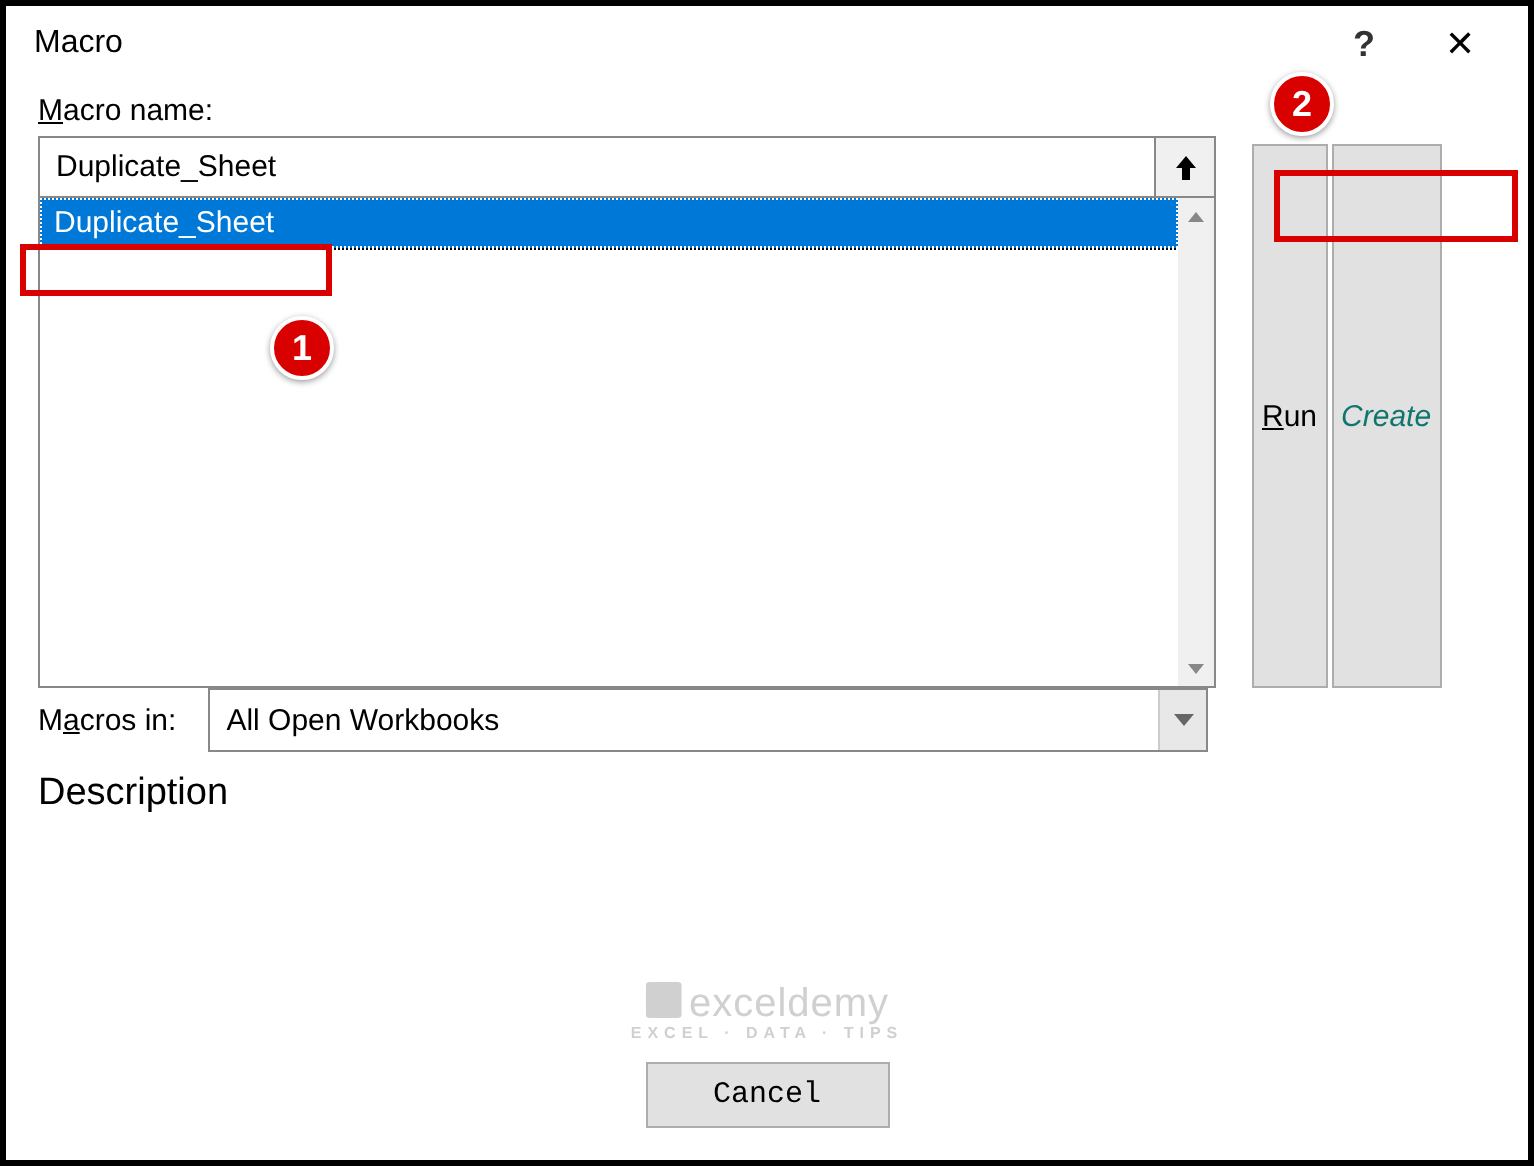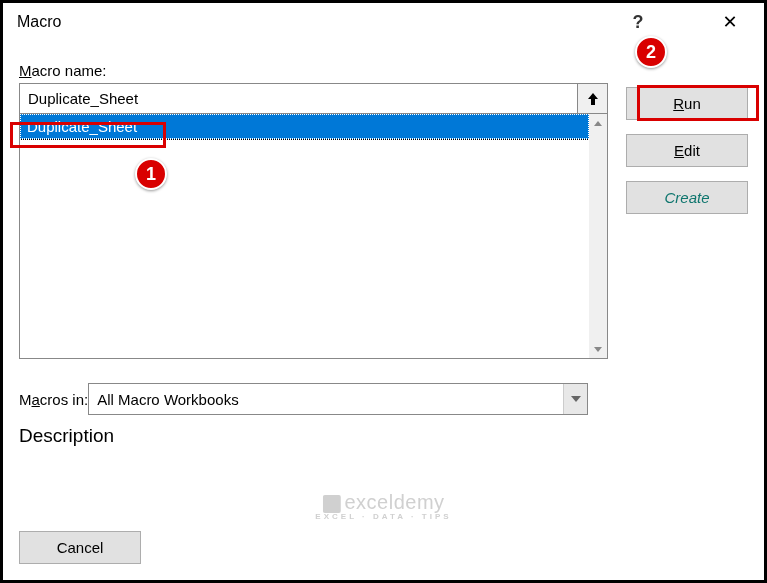--- a/index.html
+++ b/index.html
@@ -20,21 +20,20 @@
       background: #fff;
       height: 100%;
       display: flex;
       flex-direction: column;
     }
     .titlebar {
       display: flex;
       align-items: center;
       padding: 8px 10px 8px 14px;
       font-size: 16px;
-      gap: 44px;
     }
     .titlebar .title {
       flex: 1;
     }
     .titlebar .help-btn {
       width: 48px;
       text-align: center;
       font-size: 18px;
       font-weight: bold;
       color: #333;
@@ -49,37 +48,36 @@
     .content {
       padding: 6px 16px 16px 16px;
       flex: 1;
       display: flex;
       flex-direction: column;
       position: relative;
     }
     .label {
       margin-bottom: 4px;
       font-size: 15px;
-      margin-top: 15px;
     }
     .underline {
       text-decoration: underline;
     }
     .main-area {
       display: flex;
       gap: 18px;
     }
     .left-col {
       flex: 1;
     }
     .right-col {
       width: 122px;
       display: flex;
-      flex-direction: column;
-      gap: 14px;
+      flex-direction: row;
+      gap: 2px;
       padding-top: 4px;
     }
     .macro-name-input-row {
       display: flex;
       border: 1px solid #888;
     }
     .macro-name-input {
       flex: 1;
       border: none;
       padding: 6px 8px;
@@ -146,23 +144,23 @@
       font-family: inherit;
       text-align: center;
       cursor: pointer;
     }
     .btn.disabled {
       color: #0f766e;
       cursor: default;
       font-style: italic;
     }
     .macros-in-row {
-      margin-top: 24px;
-      display: flex;
-      align-items: center;
+      display: flex;
+      align-items: center;
+      gap: 16px;
     }
     .macros-in-label {
       font-size: 15px;
     }
     .macros-in-select {
       flex: 1;
       max-width: 500px;
       border: 1px solid #888;
       display: flex;
       align-items: center;
@@ -183,23 +181,24 @@
     .select-arrow svg {
       width: 10px;
       height: 6px;
     }
     .description-label {
       margin-top: 10px;
       font-size: 19px;
     }
     .footer {
       display: flex;
-      justify-content: flex-start;
+      justify-content: center;
       margin-top: auto;
       padding-top: 24px;
+      font-family: Liberation Mono, monospace;
     }
     .cancel-btn {
       width: 122px;
     }
     .annotation {
       position: absolute;
       pointer-events: none;
     }
     .badge {
       width: 32px;
@@ -246,21 +245,21 @@
       font-size: 14px;
       text-align: center;
       line-height: 1.1;
       z-index: 0;
     }
     .watermark .wm-main {
       font-size: 20px;
       font-weight: 300;
       letter-spacing: 0.5px;
       display: flex;
-      align-items: flex-end;
+      align-items: flex-start;
       justify-content: center;
       gap: 4px;
     }
     .watermark .wm-sub {
       font-size: 8px;
       letter-spacing: 3px;
       font-weight: bold;
     }
   </style>
 </head>
@@ -301,29 +300,28 @@
               <svg width="8" height="5" viewBox="0 0 8 5">
                   <path d="M0 0 L4 5 L8 0 Z" fill="#888"></path>
                 </svg>
             </div>
           </div>
         </div>
       </div>
 
       <div class="right-col">
         <button class="btn"><span class="underline">R</span>un</button>
-        <button class="btn"><span class="underline">E</span>dit</button>
         <button class="btn disabled">Create</button>
       </div>
     </div>
 
     <div class="macros-in-row">
       <span class="macros-in-label">M<span class="underline">a</span>cros in:</span>
       <div class="macros-in-select">
-        <span class="macros-in-value">All Macro Workbooks</span>
+        <span class="macros-in-value">All Open Workbooks</span>
         <div class="select-arrow">
           <svg viewBox="0 0 10 6">
               <path d="M0 0 L5 6 L10 0 Z" fill="#666"></path>
             </svg>
         </div>
       </div>
     </div>
 
     <div class="description-label">Description</div>
 

